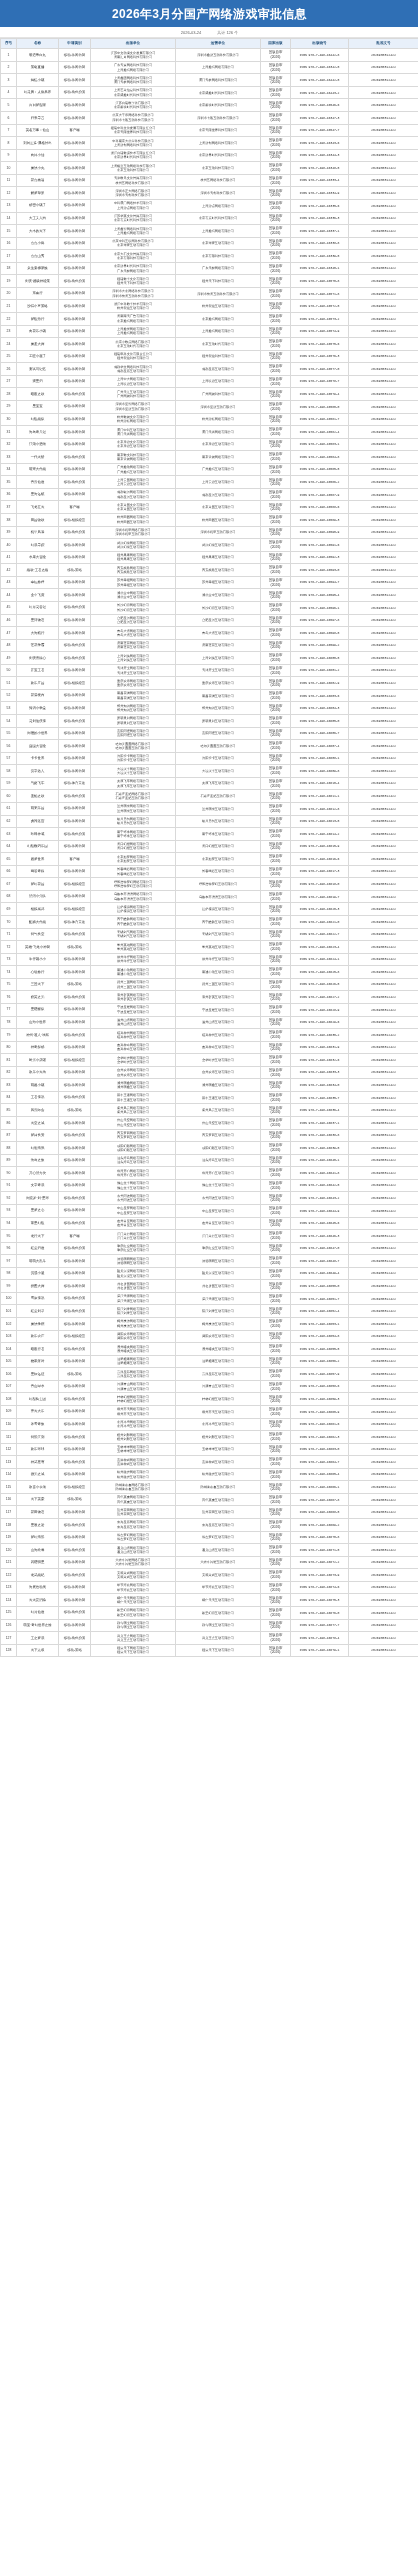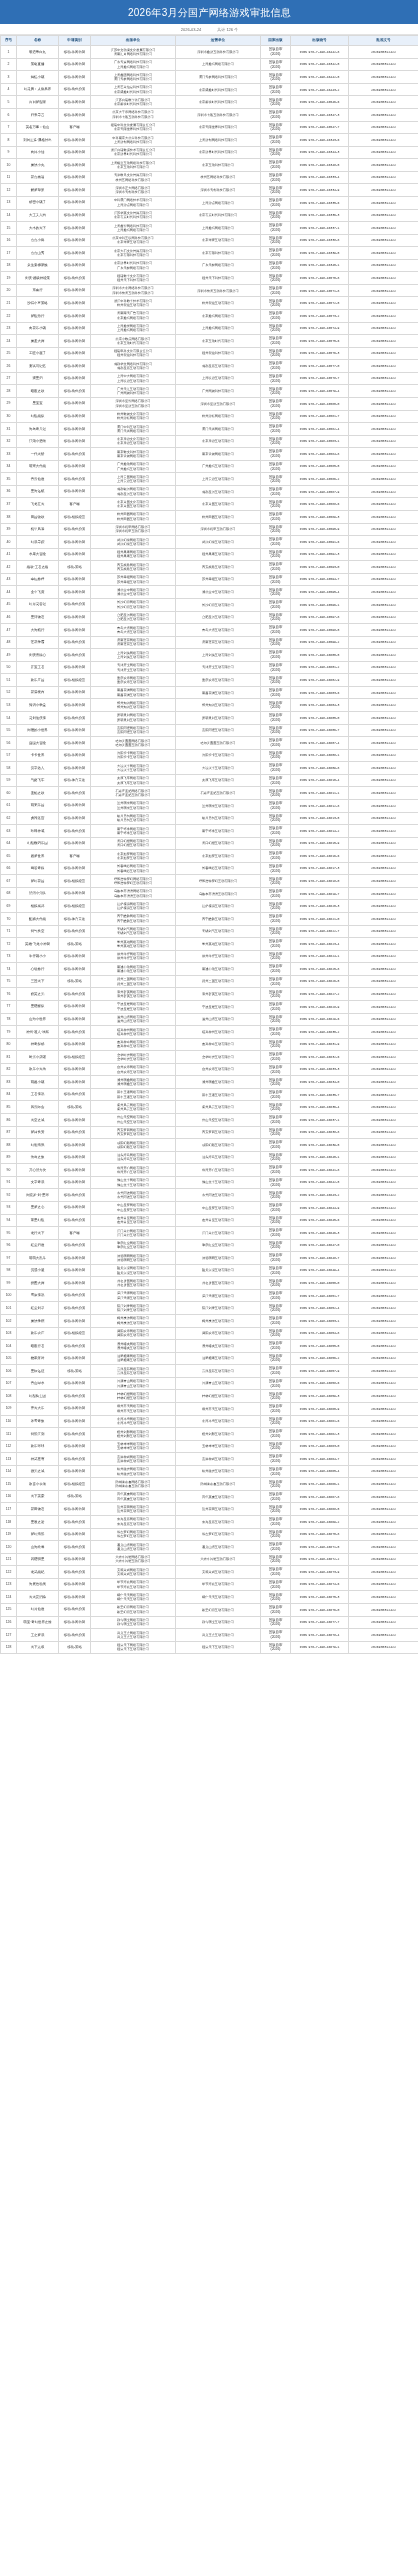--- a/index.html
+++ b/index.html
@@ -11,22 +11,22 @@
   .page {
     width: 419px;
     margin: 0 auto;
     background: #ffffff;
   }
   .title-bar {
     background: #2f6fb5;
     color: #ffffff;
     text-align: center;
     padding: 5.5px 0 4.9px 0;
-    font-size: 10px;
-    font-weight: normal;
+    font-size: 12px;
+    font-weight: bold;
     letter-spacing: 0.3px;
   }
   .meta-bar {
     display: flex;
     justify-content: center;
     gap: 16px;
     font-size: 4px;
     color: #666;
     padding: 2.4px 0 1.8px 0;
     border-bottom: 0.6px solid #e3e3e3;

